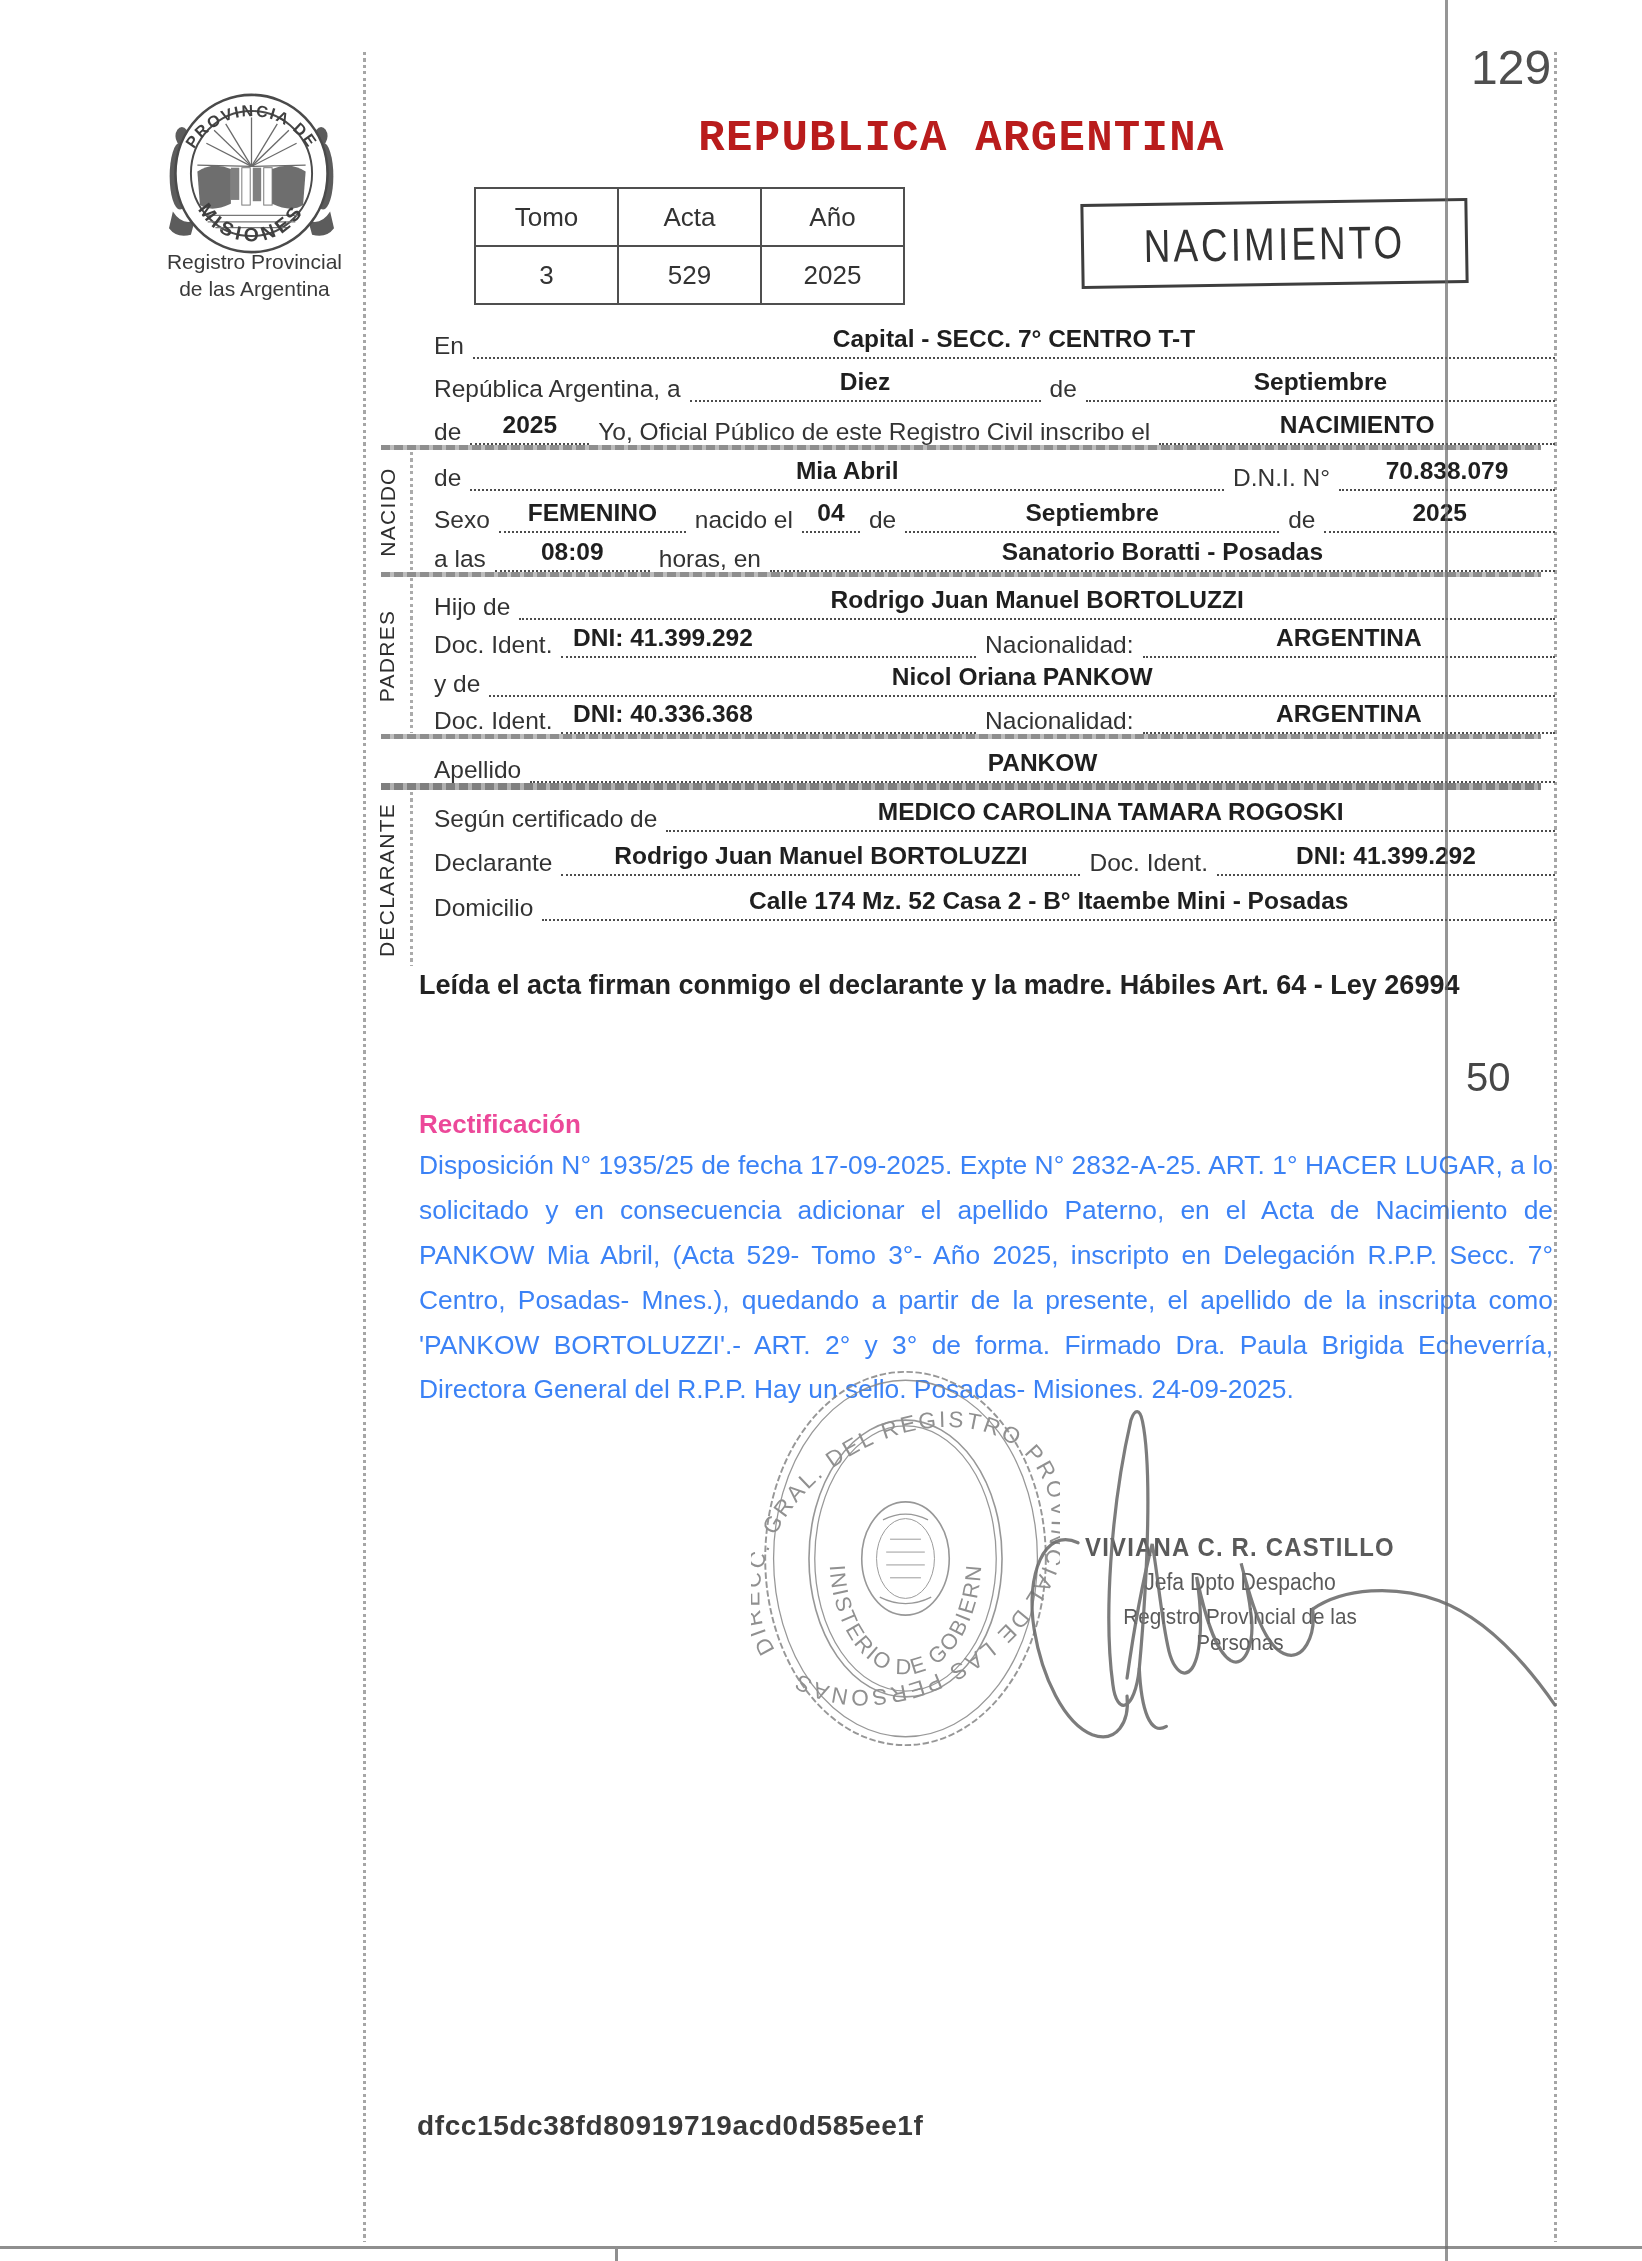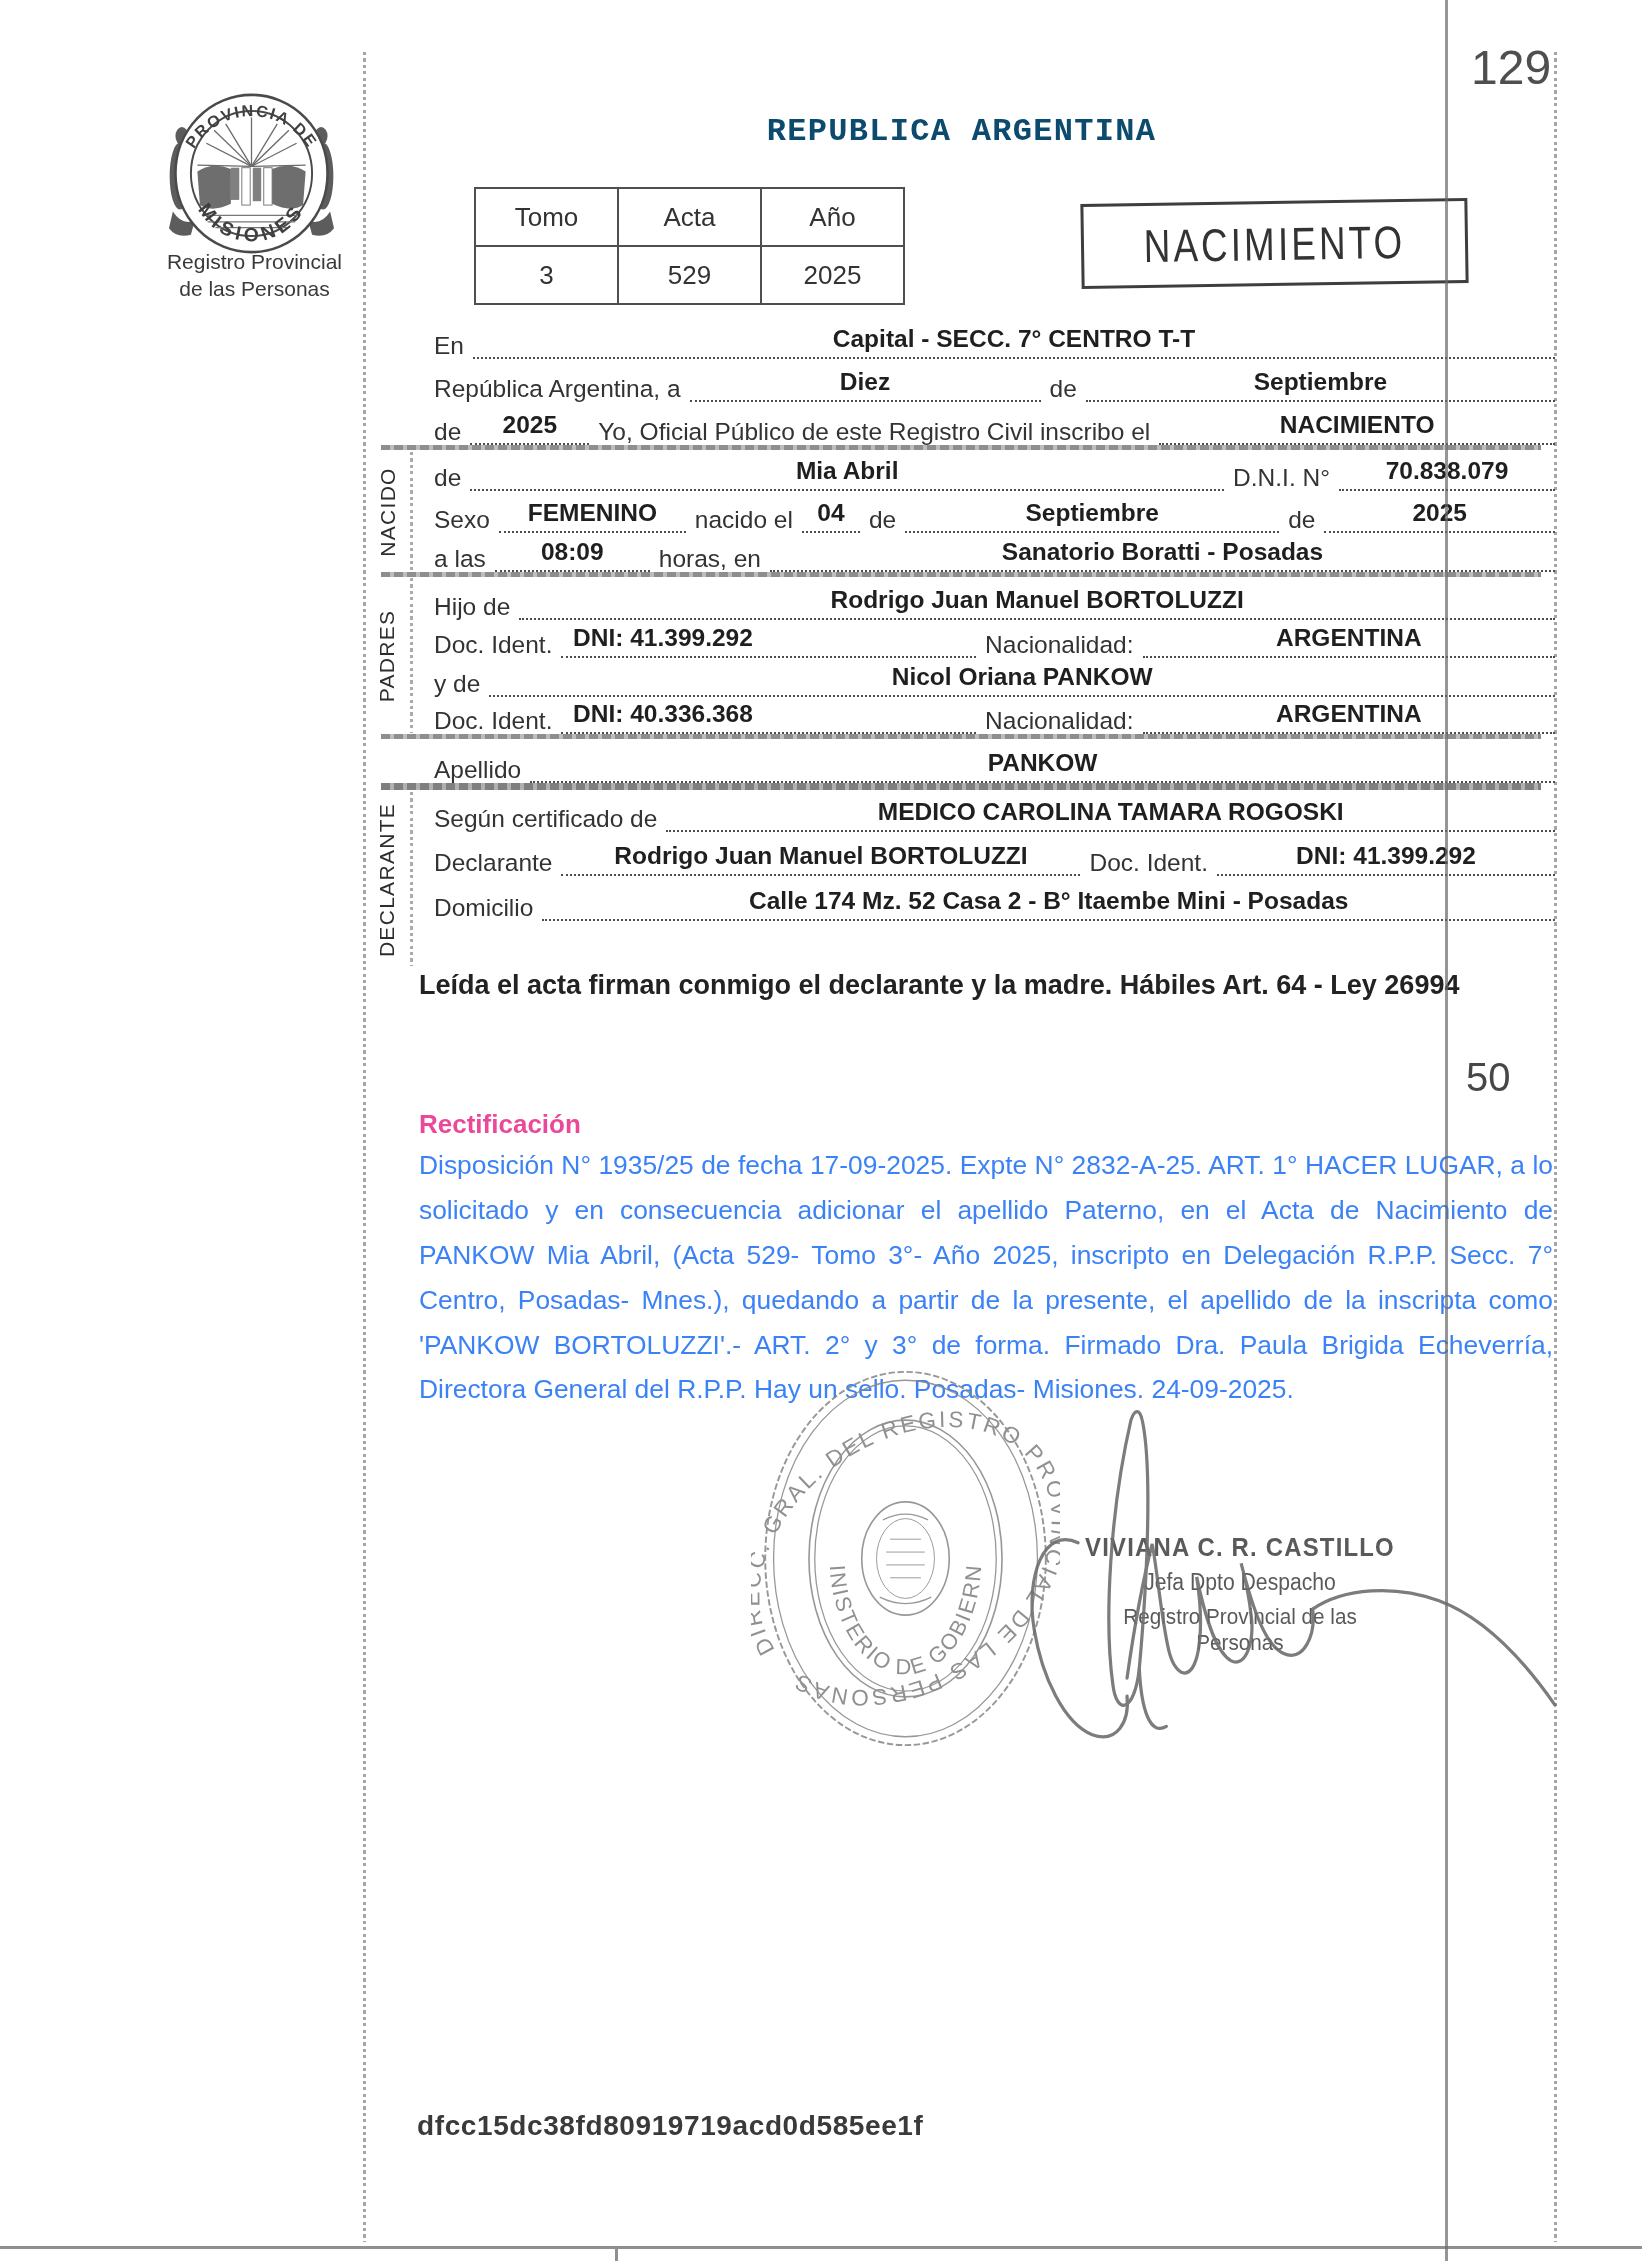--- a/index.html
+++ b/index.html
@@ -18,22 +18,22 @@
   
   .num129{position:absolute;left:1471px;top:40px;font-size:48px;color:#4f4f4f;z-index:8;}
   .num50{position:absolute;left:1466px;top:1055px;font-size:40px;color:#474747;z-index:8;}
 
   
   .orgname{position:absolute;left:148px;top:249px;width:213px;text-align:center;
            font-size:21px;line-height:1.28;color:#3a3a3a;}
 
   
   .doc-title{position:absolute;left:575px;top:113px;width:773px;text-align:center;
-             font-family:"Liberation Mono",monospace;font-weight:bold;font-size:32px;
-             letter-spacing:1.3px;color:#0c4a6e;white-space:nowrap;}
+             font-family:"Liberation Mono",monospace;font-weight:bold;font-size:44px;
+             letter-spacing:1.3px;color:#b91c1c;white-space:nowrap;}
   table.recno{position:absolute;left:474px;top:187px;border-collapse:collapse;}
   table.recno td{border:2.6px solid #4f4f4f;width:139px;height:54px;text-align:center;
                  font-size:26px;color:#333;}
   .nacim-box{position:absolute;left:1081px;top:201px;width:381px;height:79px;
              border:3.9px solid #3e3e3e;display:flex;align-items:center;justify-content:center;
              transform:rotate(-0.9deg);background:#fff;z-index:2;}
   .nacim-box span{font-size:46px;letter-spacing:3.9px;color:#333;transform:scaleX(0.8);white-space:nowrap;}
 
   
   .row{position:absolute;left:434px;width:1121px;display:flex;align-items:flex-end;
@@ -132,21 +132,21 @@
 
     <text font-family="Liberation Sans, sans-serif" font-size="25" font-weight="bold" fill="#3f3f3f" letter-spacing="3">
       <textPath href="#seal-top-arc" startOffset="50%" text-anchor="middle">PROVINCIA DE</textPath>
     </text>
     <text font-family="Liberation Sans, sans-serif" font-size="30" font-weight="bold" fill="#3f3f3f" letter-spacing="7">
       <textPath href="#seal-bottom-arc" startOffset="50%" text-anchor="middle">MISIONES</textPath>
     </text>
   </svg>
   <div class="orgname">
     <div>Registro Provincial</div>
-    <div>de las Personas</div>
+    <div>de las Argentina</div>
   </div>
 
   <div class="doc-title">REPUBLICA ARGENTINA</div>
 
   <table class="recno">
     <tbody>
         <tr>
       <td>Tomo</td>
       <td>Acta</td>
       <td>Año</td>

